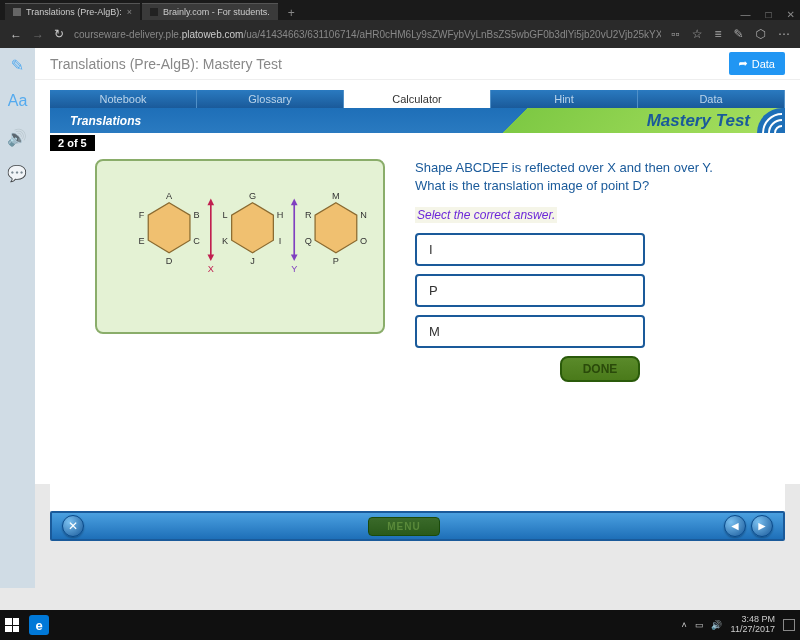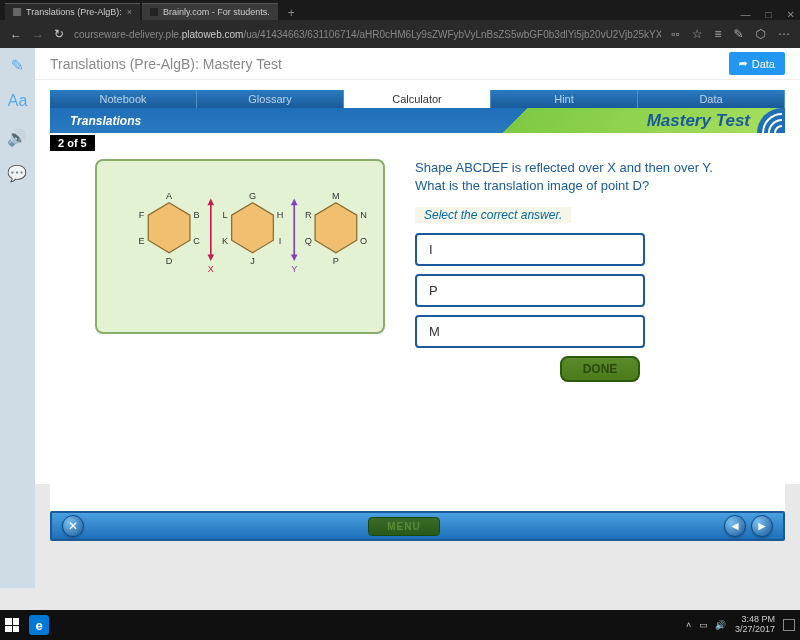--- a/index.html
+++ b/index.html
@@ -43,21 +43,21 @@
   .title-row .wave-icon { position: absolute; right: 0; top: 0; width: 28px; height: 25px; z-index: 3; }
   
   .counter { background: #000; color: #fff; font-size: 11px; font-weight: bold; padding: 2px 8px; display: inline-block; }
   
   .content-body { background: #fff; padding: 8px 0; display: flex; gap: 30px; min-height: 360px; }
   
   .diagram-box { width: 290px; height: 175px; background: #e4f2d4; border: 2px solid #8aad6a; border-radius: 8px; margin-left: 45px; position: relative; }
   
   .question-side { flex: 1; padding-right: 50px; }
   .qtext { color: #1a5a9a; font-size: 13px; line-height: 1.4; margin-bottom: 10px; }
-  .instruct { color: #0369a1; font-style: italic; font-size: 12px; background: #f5f5e8; display: inline-block; padding: 1px 9px; margin-bottom: 10px; }
+  .instruct { color: #6d28d9; font-style: italic; font-size: 12px; background: #f5f5e8; display: inline-block; padding: 1px 2px; margin-bottom: 10px; }
   .answer-btn { display: block; width: 230px; border: 2px solid #1a5a9a; background: #fff; color: #333; text-align: left; padding: 7px 12px; font-size: 13px; margin-bottom: 8px; border-radius: 4px; cursor: pointer; }
   .done-btn { display: block; width: 80px; margin-left: 145px; margin-top: 8px; background: linear-gradient(#5a8a2a,#4a7a1a); color: #2a4a0a; border: 2px solid #2a5a0a; padding: 4px; font-size: 12px; font-weight: bold; border-radius: 8px; cursor: pointer; }
   
   .bottom-bar { background: linear-gradient(#4aa0e0,#1e6fb8); height: 30px; border: 2px solid #1a5a9a; border-radius: 2px; display: flex; align-items: center; padding: 0 10px; }
   .bottom-bar .circ-btn { width: 22px; height: 22px; border-radius: 50%; background: radial-gradient(circle at 30% 30%, #7ac0f0, #1a5a9a); border: 1px solid #0a4a8a; display: flex; align-items: center; justify-content: center; color: #fff; font-size: 12px; box-shadow: 0 1px 2px rgba(0,0,0,0.3); }
   .menu-pill { margin: 0 auto; background: linear-gradient(#3a6a2a,#2a5a1a); color: #5a8a3a; border: 1px solid #1a4a0a; padding: 3px 18px; font-size: 10px; font-weight: bold; border-radius: 4px; letter-spacing: 1px; }
   .nav-circles { display: flex; gap: 5px; }
   
   
   .hex-svg { position: absolute; top: 0; left: 0; width: 100%; height: 100%; }
@@ -229,17 +229,17 @@
       <div></div>
       <div></div>
     </div>
   <div class="edge">e</div>
   <div class="tray">
     <span>˄</span>
     <span>▭</span>
     <span>🔊</span>
     <div class="clock">
       <div>3:48 PM</div>
-      <div>3/27/2017</div>
+      <div>11/27/2017</div>
     </div>
     <span style="border:1px solid #888;width:12px;height:12px;display:inline-block"></span>
   </div>
 </div>
 
 </body></html>

